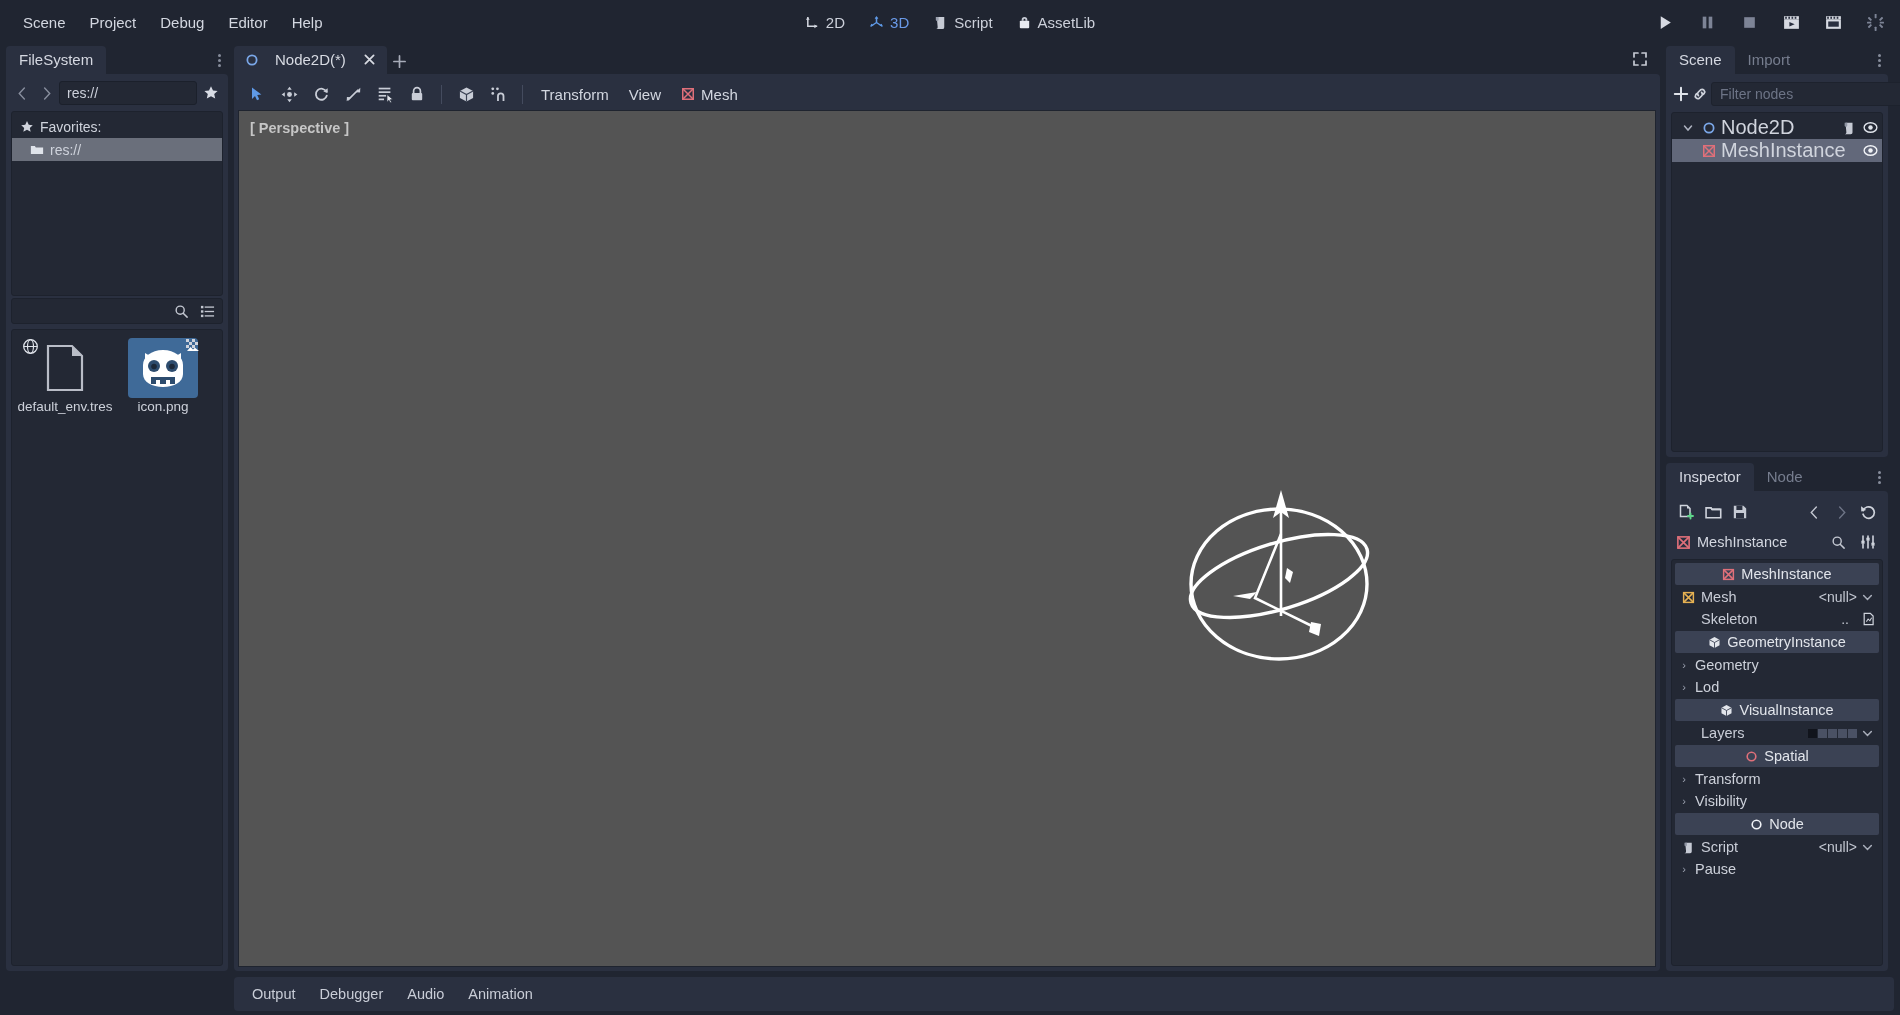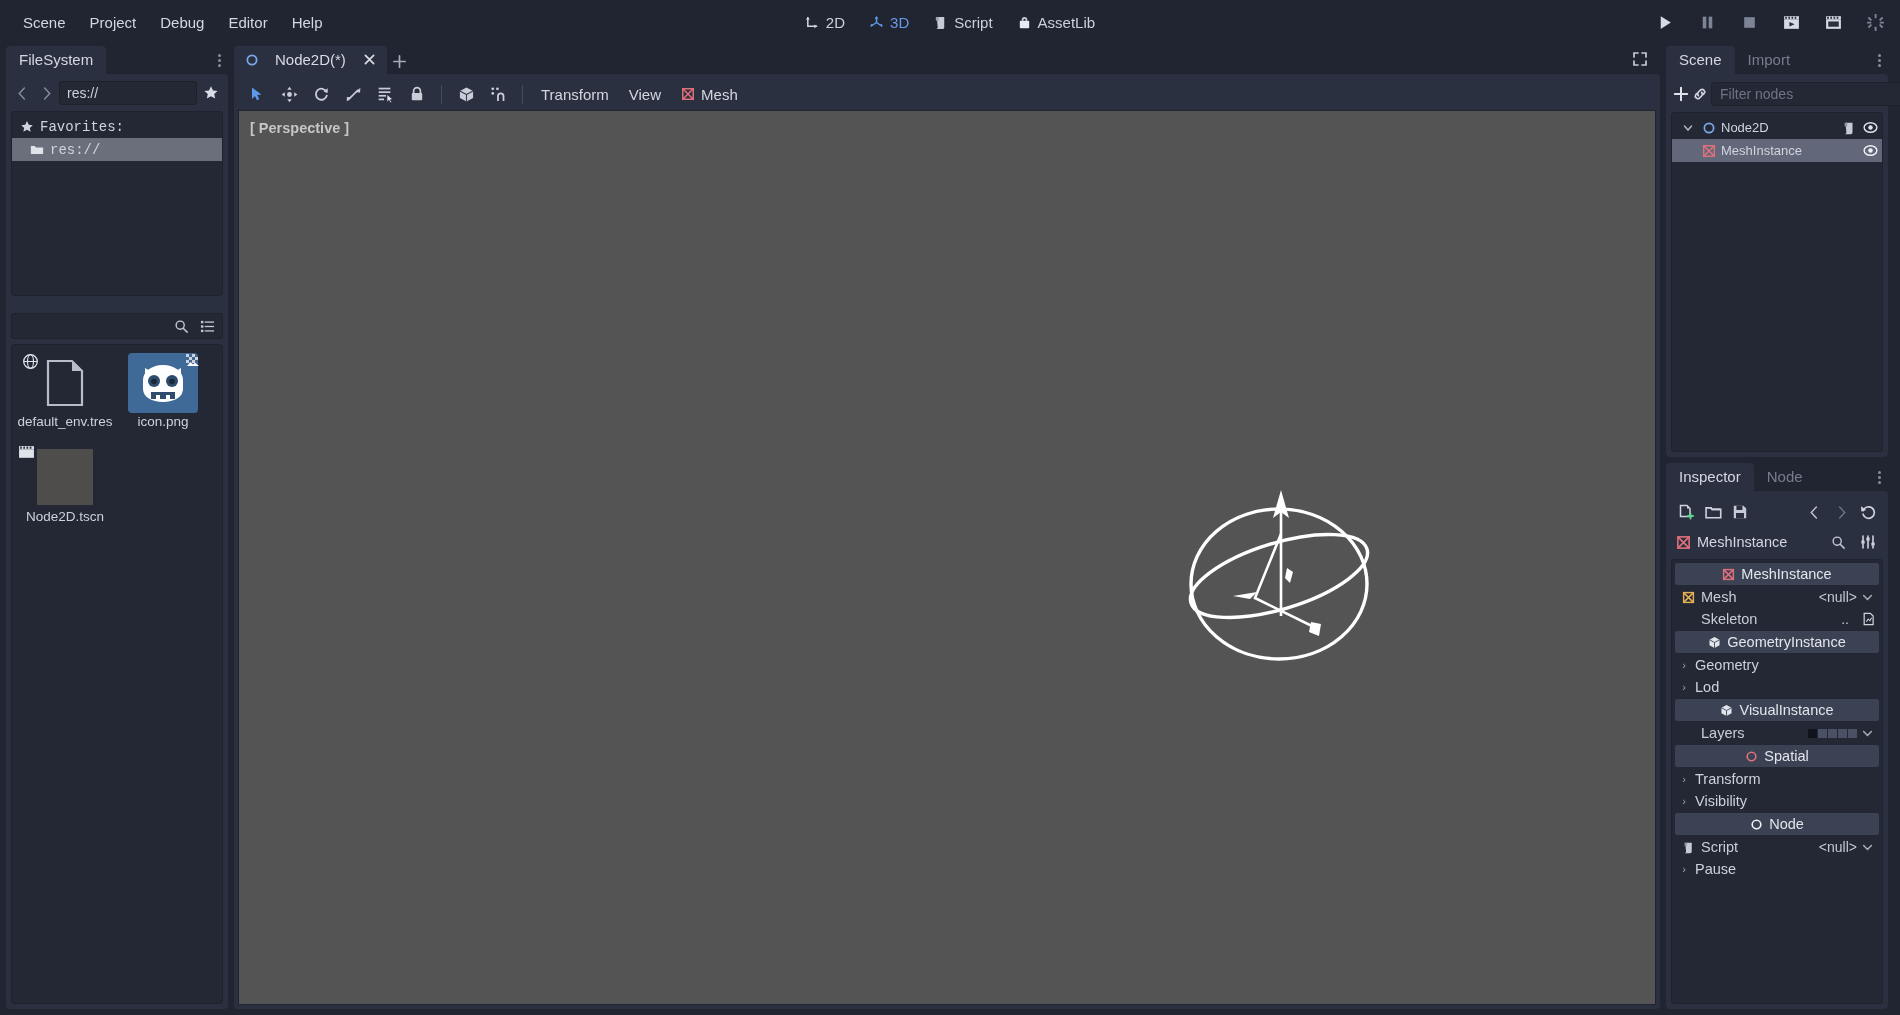--- a/index.html
+++ b/index.html
@@ -80,21 +80,21 @@
     flex: 1 1 auto; height: 24px; background: #22273300; background-color: #232834;
     border: 1px solid #1b202b; border-radius: 3px;
     color: #ccd0da; font-size: 14px; padding: 0 7px;
     display: flex; align-items: center;
   }
   .fs-star { width: 24px; height: 24px; display: flex; align-items: center; justify-content: center; cursor: pointer; color: #d8dce5; }
 
   .fs-tree {
     height: 185px; flex: 0 0 185px; background: #232834;
     border: 1px solid #1d222d; border-radius: 3px;
-    margin-bottom: 17px; padding: 3px 0; overflow: hidden; font-family: Liberation Mono, monospace;
+    margin-bottom: 2px; padding: 3px 0; overflow: hidden;
   }
   .fs-tree-row {
     display: flex; align-items: center; gap: 6px;
     height: 23px; padding: 0 8px; font-size: 14px; color: #cfd3dc; cursor: pointer;
   }
   .fs-tree-row.selected { background: #6a6f7b; }
   .fs-tree-row.indent { padding-left: 18px; }
 
   .fs-searchrow {
     height: 26px; flex: 0 0 26px; display: flex; align-items: center;
@@ -158,21 +158,21 @@
     flex: 1 1 auto; height: 24px; background: #232834; border: 1px solid #1d222d; border-radius: 3px;
     display: flex; align-items: center; padding: 0 4px 0 8px; gap: 4px;
   }
   .sn-filter input {
     flex: 1 1 auto; background: transparent; border: none; outline: none;
     color: #cdd1da; font-size: 14px; font-family: inherit; min-width: 0;
   }
   .sn-filter input::placeholder { color: #6d7486; }
 
   .sn-tree { flex: 1 1 auto; background: #232834; border: 1px solid #1d222d; border-radius: 3px; padding: 3px 0; min-height: 0; overflow: hidden; }
-  .sn-row { display: flex; align-items: center; height: 23px; padding: 0 4px 0 6px; font-size: 13px; color: #d0d4dd; cursor: pointer; gap: 5px; }
+  .sn-row { display: flex; align-items: center; height: 23px; padding: 0 4px 0 6px; font-size: 20px; color: #d0d4dd; cursor: pointer; gap: 5px; }
   .sn-row.selected { background: #62687a; }
   .sn-row .sn-label { flex: 1 1 auto; white-space: nowrap; overflow: hidden; }
   .sn-row .sn-trail { display: flex; align-items: center; gap: 7px; }
   .sn-indent { width: 19px; flex: 0 0 19px; display: flex; align-items: center; justify-content: center; }
 
   .insp-toolbar { display: flex; align-items: center; padding: 4px 3px 5px 3px; gap: 3px; }
   .insp-spacer { flex: 1 1 auto; }
   .insp-objrow {
     display: flex; align-items: center; height: 26px; gap: 6px;
     padding: 0 3px 0 5px; margin-bottom: 4px;
@@ -433,38 +433,20 @@
                     <ellipse cx="34" cy="21" rx="6" ry="6" fill="#2d4c6e"></ellipse>
                     <circle cx="16" cy="21.5" r="2.8" fill="#1b2838"></circle>
                     <circle cx="34" cy="21.5" r="2.8" fill="#1b2838"></circle>
                     <path d="M13 32 h24 v7 h-5 v-4 h-4 v4 h-6 v-4 h-4 v4 h-5 z" fill="#2d4c6e"></path>
                   </svg>
                 </span>
               </div>
               <div class="fs-name">icon.png</div>
             </div>
 
-            <div class="fs-file" style="margin-top:8px;">
-              <div class="fs-thumb-wrap" style="height:62px;">
-                <span class="fs-badge" style="left:-12px;top:-2px;">
-                  <svg width="17" height="17" viewBox="0 0 16 16">
-                      <rect x="1" y="2" width="14" height="3" fill="#dfe3ea"></rect>
-                      <rect x="2" y="2.5" width="1.6" height="2" fill="#2a3040"></rect>
-                      <rect x="5" y="2.5" width="1.6" height="2" fill="#2a3040"></rect>
-                      <rect x="8" y="2.5" width="1.6" height="2" fill="#2a3040"></rect>
-                      <rect x="11" y="2.5" width="1.6" height="2" fill="#2a3040"></rect>
-                      <rect x="1" y="5" width="14" height="8" fill="#dfe3ea"></rect>
-                    </svg>
-                </span>
-                <span>
-                  <div style="width:56px;height:56px;background:#4e4d4c;"></div>
-                </span>
-              </div>
-              <div class="fs-name">Node2D.tscn</div>
-            </div>
           </div>
         </div>
       </div>
     </div>
 
     <div class="center-col">
       <div class="scene-tabbar">
         <div class="scene-tab">
           <span>
             <svg width="14" height="14" viewBox="0 0 16 16">
@@ -907,14 +889,20 @@
               <span class="ip-arrow">›</span>
               <span>Pause</span>
             </div>
 
           </div>
         </div>
       </div>
     </div>
   </div>
 
+  <div class="bottom-bar">
+    <div class="bbtn">Output</div>
+    <div class="bbtn">Debugger</div>
+    <div class="bbtn">Audio</div>
+    <div class="bbtn">Animation</div>
+  </div>
 
 </div>
 
 </body></html>

